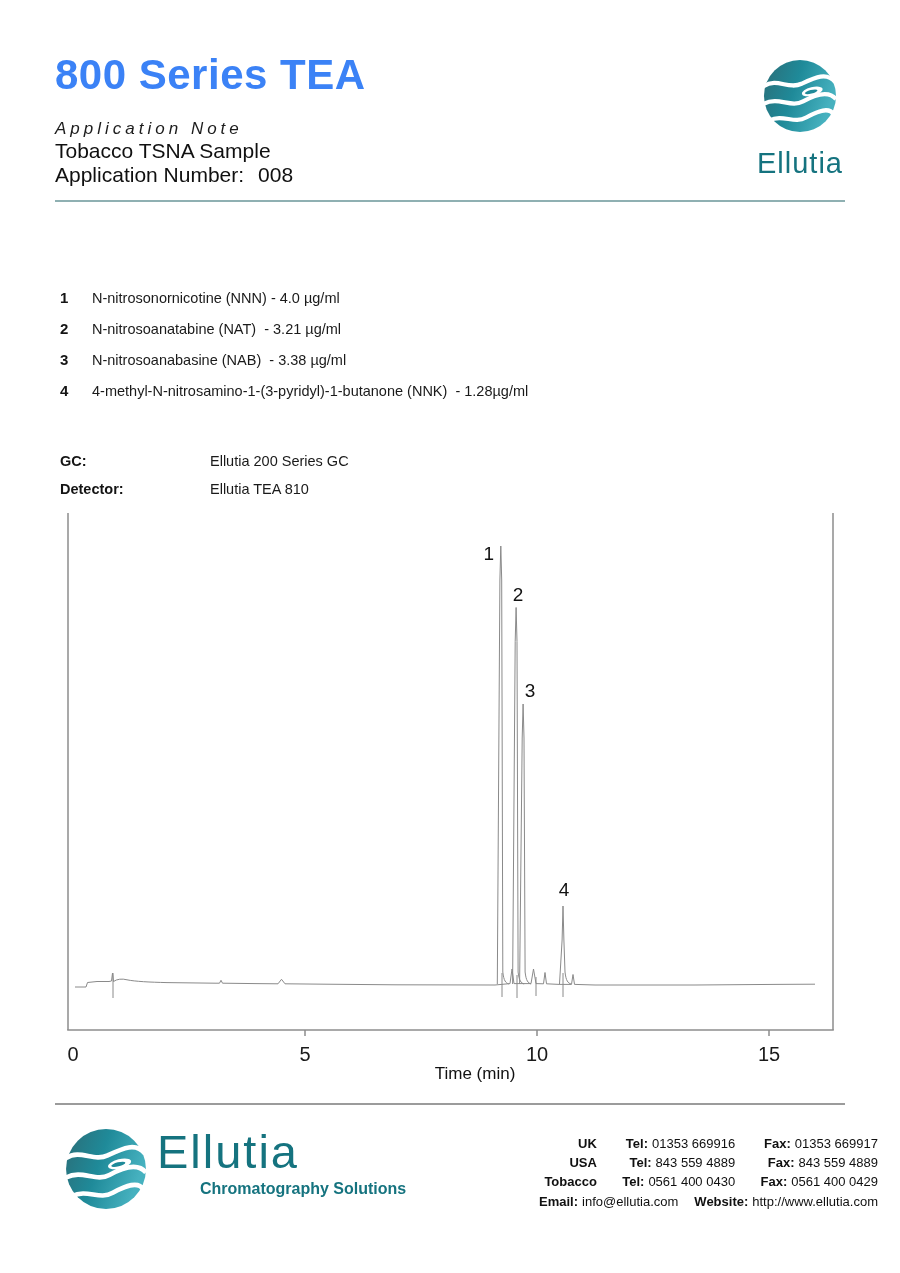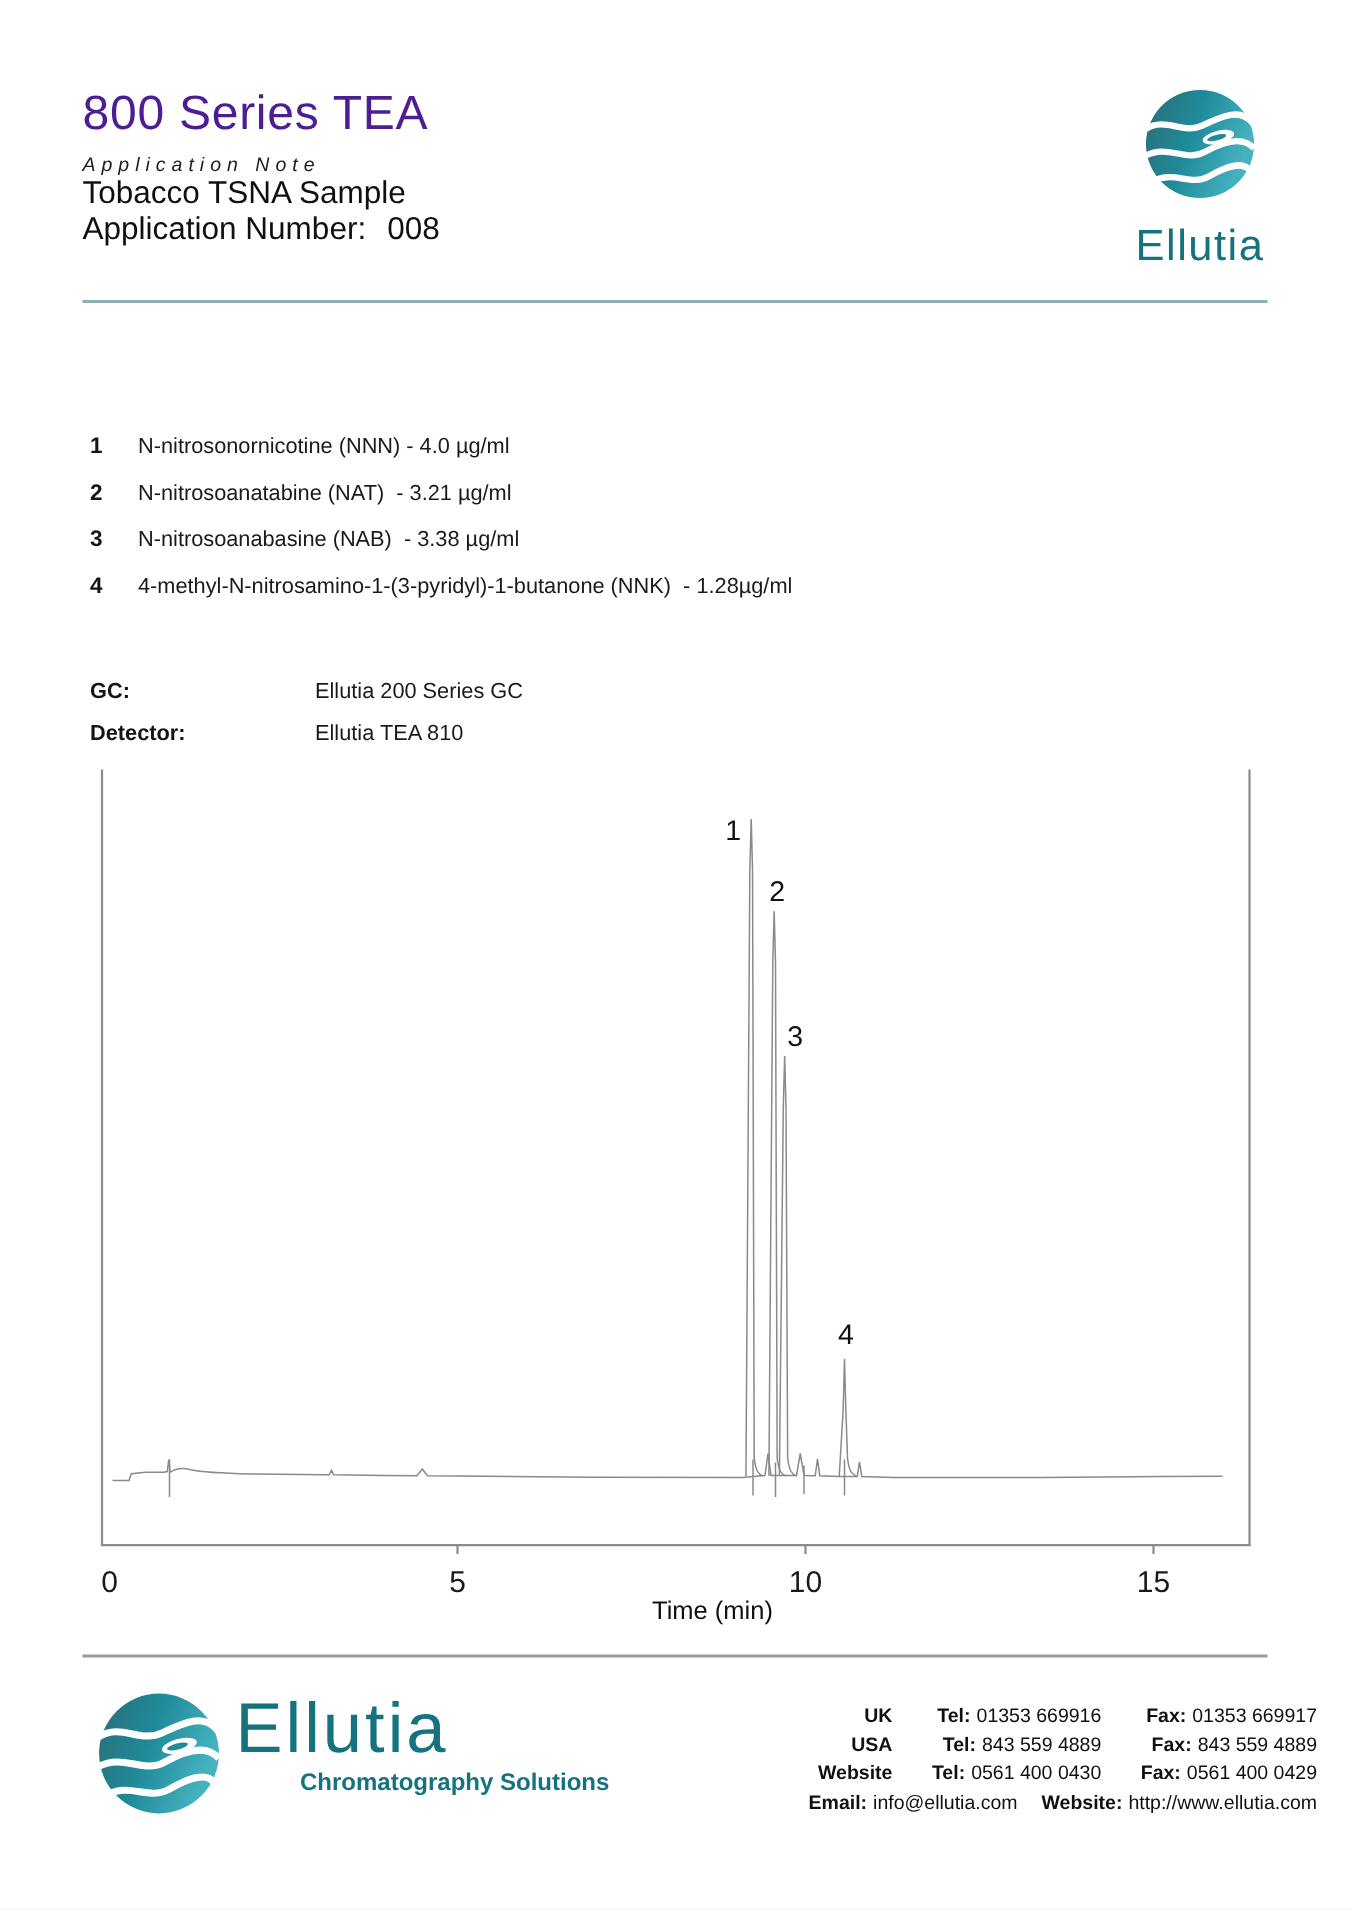--- a/index.html
+++ b/index.html
@@ -1,22 +1,22 @@
 <!DOCTYPE html>
 <html><head>
 <meta charset="utf-8">
 <style>
   html,body{margin:0;padding:0;background:#e8e8e8;}
   .page{position:relative;width:900px;height:1273px;background:#ffffff;overflow:hidden;
         font-family:"Liberation Sans","DejaVu Sans",sans-serif;color:#111;margin:0 auto;}
 
   
   .header-left{position:absolute;left:55px;top:58px;}
-  .doc-title{font-size:32px;font-weight:400;color:#4c1d95;letter-spacing:0.5px;line-height:34px;}
-  .doc-subtitle{font-style:italic;font-size:13px;letter-spacing:4px;color:#1c1c1c;margin-top:10px;}
+  .doc-title{font-size:42px;font-weight:700;color:#3b82f6;letter-spacing:0.5px;line-height:34px;}
+  .doc-subtitle{font-style:italic;font-size:17px;letter-spacing:4px;color:#1c1c1c;margin-top:27px;}
   .doc-sample{font-size:21px;color:#101010;}
   .doc-appnum{font-size:21px;color:#101010;}
   .doc-appnum .val{margin-left:14px;}
   .header-divider{position:absolute;left:55px;top:200px;width:790px;height:2px;background:#8fb0b2;}
 
   .header-logo{position:absolute;left:744px;top:50px;width:112px;text-align:center;}
   .logo-word{font-size:29px;color:#15737f;letter-spacing:1px;margin-top:1px;}
 
   
   .compounds{position:absolute;left:60px;top:289px;width:640px;}
@@ -180,21 +180,21 @@
   <div class="contacts">
     <div class="contact-grid">
       <div class="cell b">UK</div>
       <div class="cell"><span class="b">Tel:</span><span class="v">01353 669916</span></div>
       <div class="cell"><span class="b">Fax:</span><span class="v">01353 669917</span></div>
 
       <div class="cell b">USA</div>
       <div class="cell"><span class="b">Tel:</span><span class="v">843 559 4889</span></div>
       <div class="cell"><span class="b">Fax:</span><span class="v">843 559 4889</span></div>
 
-      <div class="cell b">Website</div>
+      <div class="cell b">Tobacco</div>
       <div class="cell"><span class="b">Tel:</span><span class="v">0561 400 0430</span></div>
       <div class="cell"><span class="b">Fax:</span><span class="v">0561 400 0429</span></div>
     </div>
     <div class="email-line">
       <span class="b">Email:</span><span class="v">info@ellutia.com</span><span class="b ws">Website:</span><span class="v">http://www.ellutia.com</span>
     </div>
   </div>
 
 </div>
 

